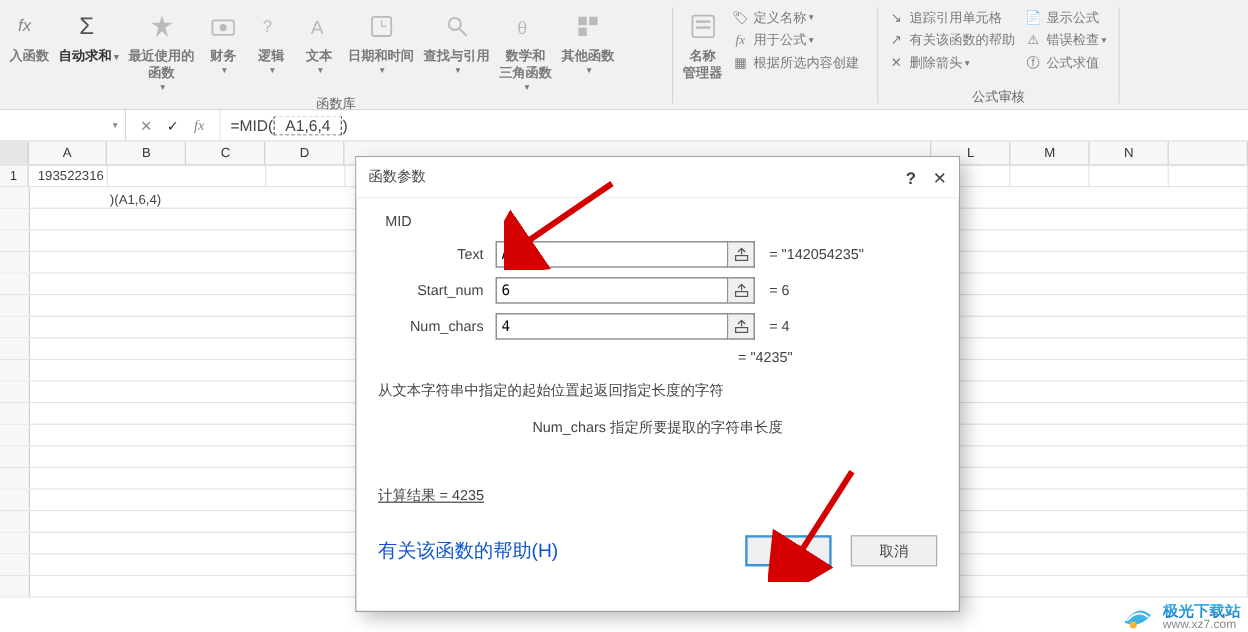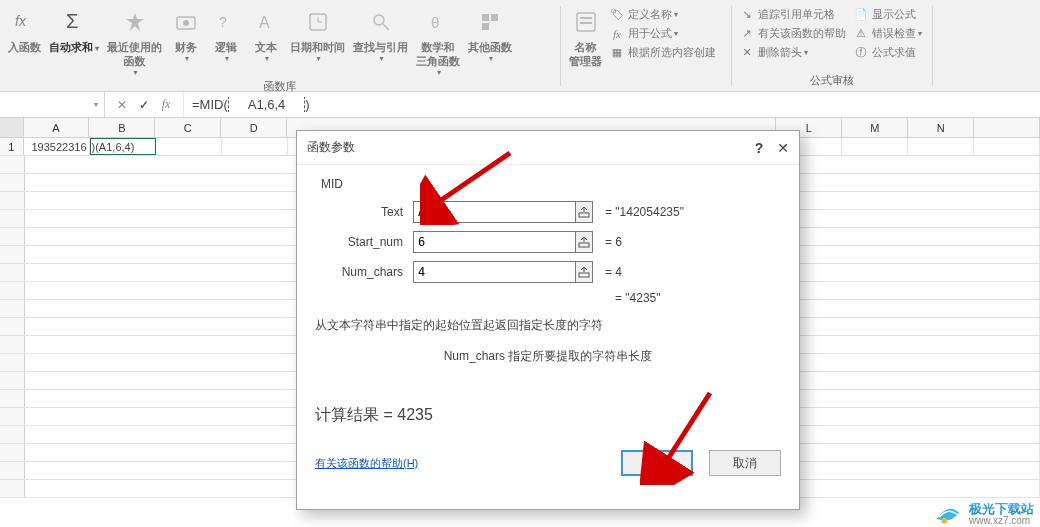--- a/index.html
+++ b/index.html
@@ -23,54 +23,54 @@
 
   
   .formula-bar { height: 26px; border-bottom: 1px solid #d4d4d4; display: flex; align-items: center; font-size: 12px; background: #fff; }
   .name-box { width: 105px; border-right: 1px solid #d4d4d4; height: 100%; display: flex; align-items: center; padding: 0 6px; justify-content: flex-end; }
   .name-box span.dd { font-size: 8px; margin-left: 8px; color: #888; }
   .fx-btns { display: flex; align-items: center; gap: 4px; padding: 0 8px; border-right: 1px solid #e8e8e8; height: 100%; }
   .fx-btns .btn { width: 18px; text-align: center; color: #888; }
   .fx-btns .btn.ok { color: #2e2e2e; }
   .fx { font-style: italic; font-family: Georgia, serif; color: #888; }
   .formula-input { flex: 1; padding: 0 8px; font-family: Consolas, monospace; font-size: 13px; white-space: nowrap; overflow: hidden; }
-  .selbox { border: 1px dashed #605e48; padding: 0 19px; }
+  .selbox { border: 1px dashed #605e48; padding: 0 9px; }
 
   
   .sheet { position: relative; font-size: 11px; }
   .col-headers { display: flex; background: #f7f7f7; border-bottom: 1px solid #d0d0d0; height: 20px; }
   .rowhdr-space { width: 25px; border-right: 1px solid #d0d0d0; background: #e6e6e6; }
   .col-h { width: 70px; text-align: center; border-right: 1px solid #d0d0d0; line-height: 20px; color: #333; }
   .rows { }
   .row { display: flex; height: 18px; border-bottom: 1px solid #e3e3e3; }
   .row-h { width: 25px; background: #f7f7f7; border-right: 1px solid #d0d0d0; text-align: center; line-height: 18px; color: #333; }
   .cell { width: 70px; border-right: 1px solid #e3e3e3; line-height: 18px; padding: 0 2px; text-align: right; overflow: visible; white-space: nowrap; position: relative; }
   .cell.left { text-align: left; }
-  .cell.active { outline: 1.5px solid #217346; outline-offset: -1px; background: #fff; z-index: 2; }
+  .cell.active { outline: 1.5px solid #217346; outline-offset: -1px; background: #fff; z-index: 2; margin-top: 20px; }
 
   
   .dialog { position: absolute; left: 296px; top: 130px; width: 504px; height: 380px; background: #fff; border: 1px solid #a0a0a0; box-shadow: 6px 6px 14px rgba(0,0,0,0.25); font-size: 12px; }
   .dlg-title { height: 34px; display: flex; align-items: center; padding: 0 10px; justify-content: space-between; background: #fff; border-bottom: 1px solid #eee; }
   .dlg-title-txt { font-size: 12px; }
   .dlg-title-btns { display: flex; gap: 14px; font-size: 14px; }
   .dlg-body { padding: 10px 18px 14px 18px; }
   .func-name { font-size: 12px; margin: 2px 0 10px 6px; }
   .param-row { display: flex; align-items: center; margin-bottom: 8px; }
   .param-label { width: 98px; text-align: right; padding-right: 10px; font-size: 12px; }
-  .param-input-wrap { width: 180px; display: flex; }
+  .param-input-wrap { width: 216px; display: flex; }
   .param-input { flex: 1; border: 1px solid #777; height: 22px; padding: 0 4px; font-size: 12px; font-family: Consolas, monospace; }
   .param-ref-btn { width: 22px; height: 22px; border: 1px solid #777; border-left: none; display: flex; align-items: center; justify-content: center; background: #f0f0f0; }
   .param-eval { margin-left: 12px; font-size: 12px; white-space: nowrap; }
   .result-row { display: flex; margin: 6px 0 12px 0; }
   .result-row .param-eval { margin-left: 300px; }
   .desc { margin: 6px 0 14px 0; font-size: 12px; }
   .desc-sub { text-align: center; margin-bottom: 40px; font-size: 12px; }
   .dlg-bottom { display: flex; align-items: center; justify-content: space-between; padding-top: 10px; }
-  .calc-result { font-size: 16px; margin-bottom: 14px; }
-  .help-link { color: #1155cc; text-decoration: underline; font-size: 11px; cursor: pointer; }
+  .calc-result { font-size: 12px; margin-bottom: 14px; text-decoration: underline; }
+  .help-link { color: #1155cc; font-size: 16px; cursor: pointer; }
   .dlg-btns { display: flex; gap: 16px; }
   .dlg-btn { width: 72px; height: 26px; border: 1px solid #adadad; background: #f0f0f0; font-size: 12px; display: flex; align-items: center; justify-content: center; }
   .dlg-btn.primary { border: 2px solid #3b97d3; }
 
   
   .arrow { position: absolute; pointer-events: none; }
 
   
   .watermark { position: absolute; right: 6px; bottom: 0; font-size: 11px; color: #2aa4e4; display: flex; align-items: center; gap: 6px; }
   .watermark .wm-icon { width: 30px; height: 22px; }

